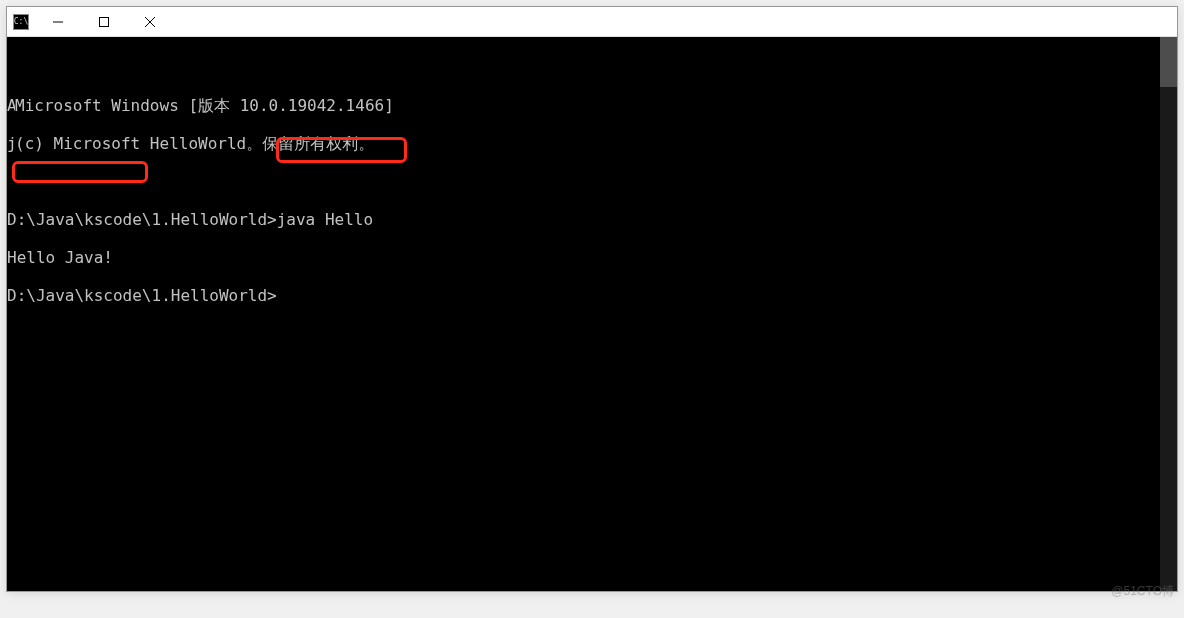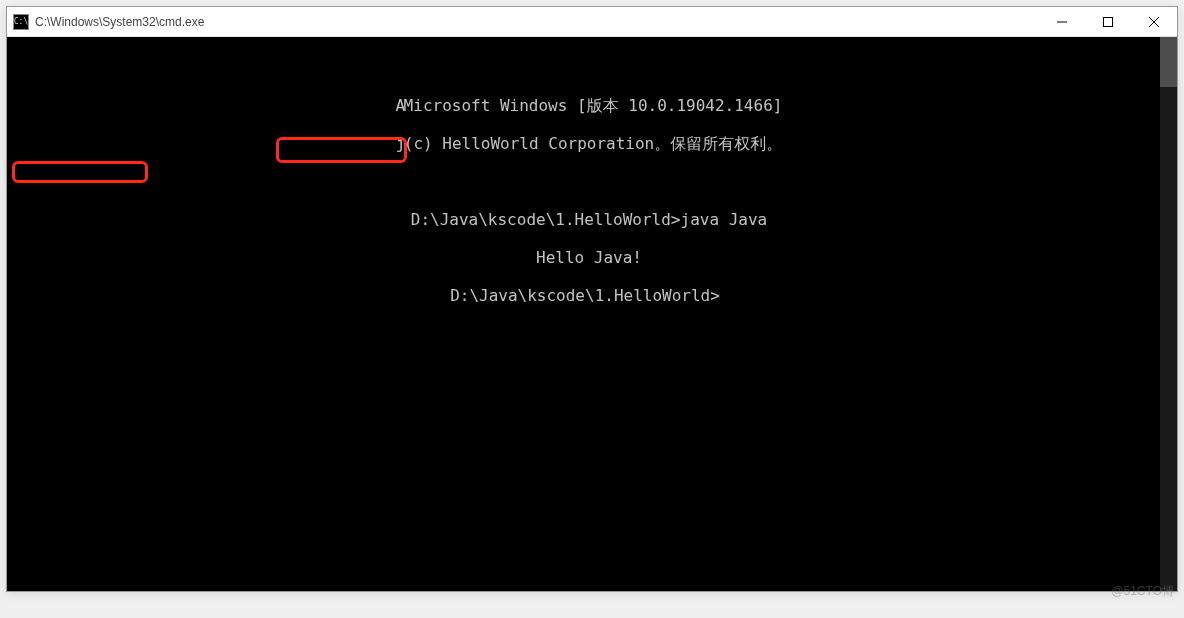--- a/index.html
+++ b/index.html
@@ -79,21 +79,20 @@
       font-family: "SimSun", "NSimSun", Consolas, monospace;
       font-size: 16px;
       line-height: 19px;
       padding: 2px 0 0 0;
       overflow: hidden;
       white-space: pre;
     }
     .console-content {
       position: relative;
       padding-right: 6px;
-      text-align: center;
     }
     .partial-left {
       display: inline-block;
       width: 8px;
       overflow: hidden;
       vertical-align: top;
     }
     .hl-box {
       position: absolute;
       border: 3px solid #ff2a1a;
@@ -143,21 +142,20 @@
       height: 16px;
       vertical-align: text-bottom;
     }
   </style>
 </head>
 <body>
 
 <div class="window">
   <div class="titlebar">
     <div class="titlebar-icon">C:\</div>
-    <div class="titlebar-title">C:\Windows\System32\cmd.exe</div>
     <div class="titlebar-controls">
       <div class="titlebar-btn">
         <svg viewBox="0 0 10 10">
             <line x1="0" y1="5" x2="10" y2="5" stroke="#000" stroke-width="1"></line>
           </svg>
       </div>
       <div class="titlebar-btn">
         <svg viewBox="0 0 10 10">
             <rect x="0.5" y="0.5" width="9" height="9" fill="none" stroke="#000" stroke-width="1"></rect>
           </svg>
@@ -167,24 +165,24 @@
             <line x1="0" y1="0" x2="10" y2="10" stroke="#000" stroke-width="1"></line>
             <line x1="10" y1="0" x2="0" y2="10" stroke="#000" stroke-width="1"></line>
           </svg>
       </div>
     </div>
   </div>
 
   <div class="console">
     <div class="console-content">
 <span class="line"><span class="partial-left">A</span><span>Microsoft Windows [版本 10.0.19042.1466]</span></span>
-<span class="line"><span class="partial-left">j.</span><span>(c) HelloWorld Corporation。保留所有权利。</span></span>
+<span class="line"><span class="partial-left">j.</span><span>(c) Microsoft HelloWorld。保留所有权利。</span></span>
 <span class="line"></span>
 <span class="line"></span>
-<span class="line"><span>D:\Java\kscode\1.HelloWorld&gt;</span><span>java Java</span></span>
+<span class="line"><span>D:\Java\kscode\1.HelloWorld&gt;</span><span>java Hello</span></span>
 <span class="line">Hello Java!</span>
 <span class="line"><span>D:\Java\kscode\1.HelloWorld&gt;</span><span class="cursor-blink"></span></span>
     </div>
   </div>
 
   <div class="hl-box hl1"></div>
   <div class="hl-box hl2"></div>
 
   <div class="scrollbar">
     <div class="scrollbar-thumb"></div>

